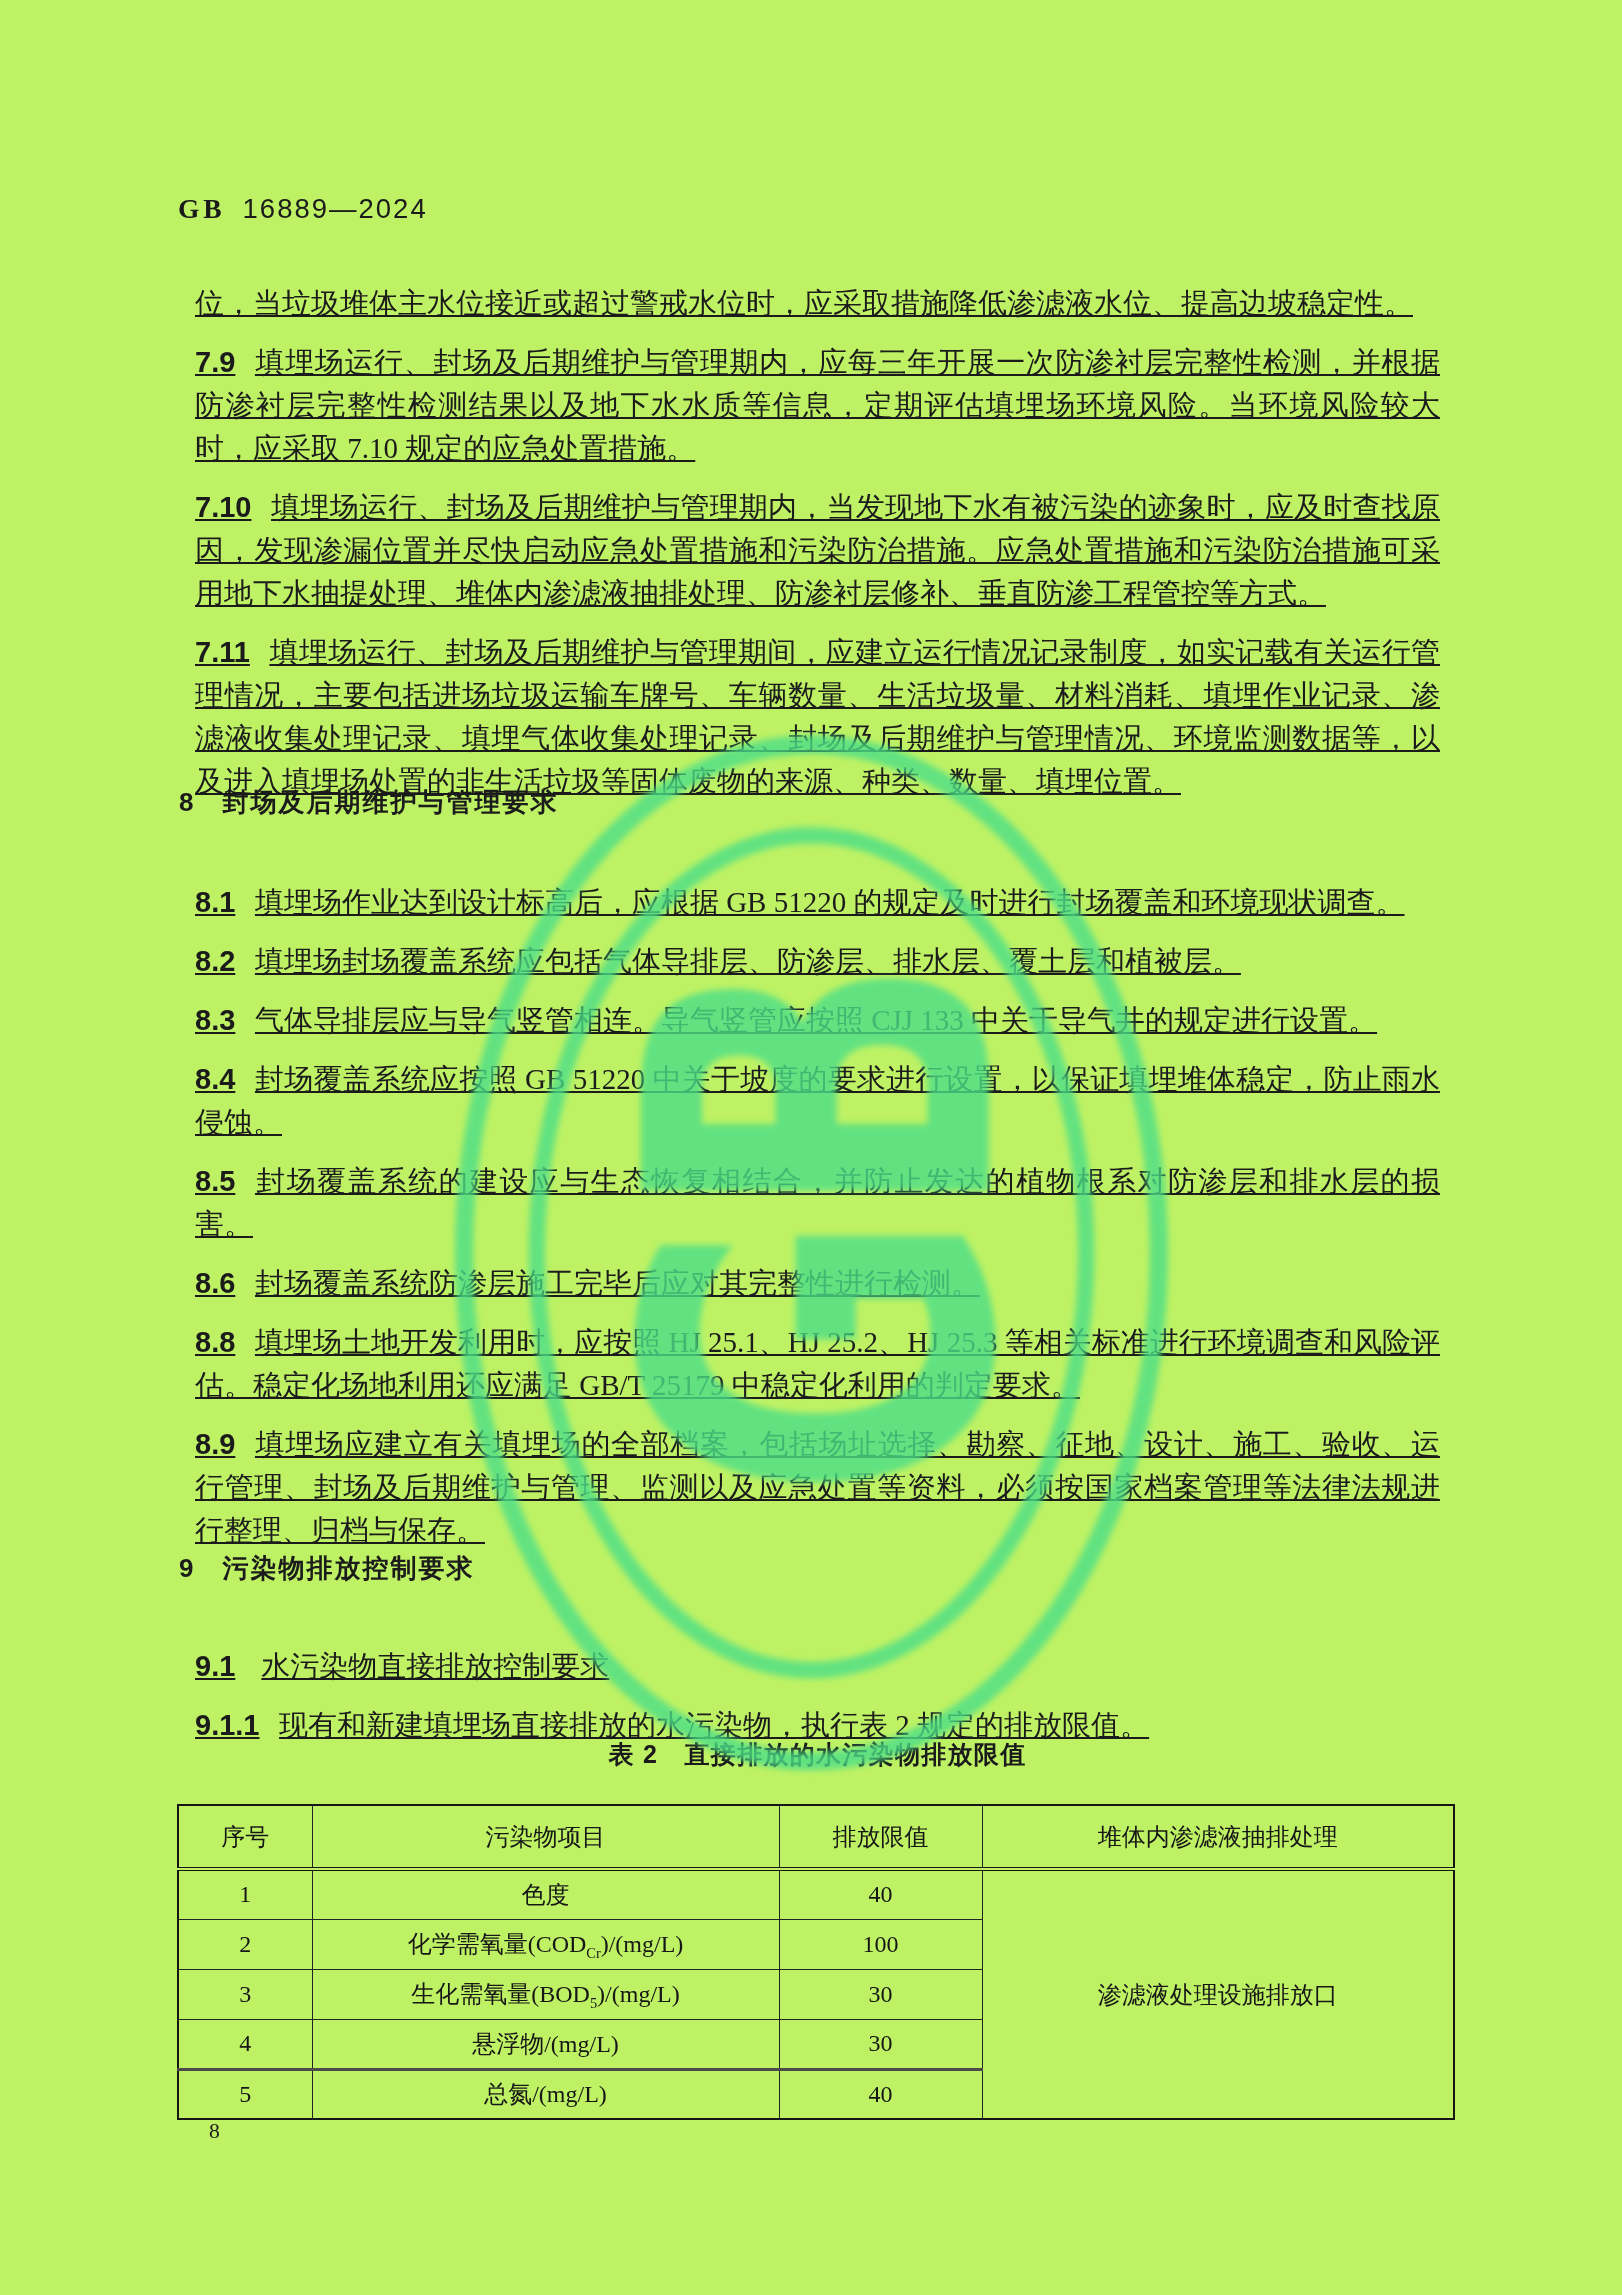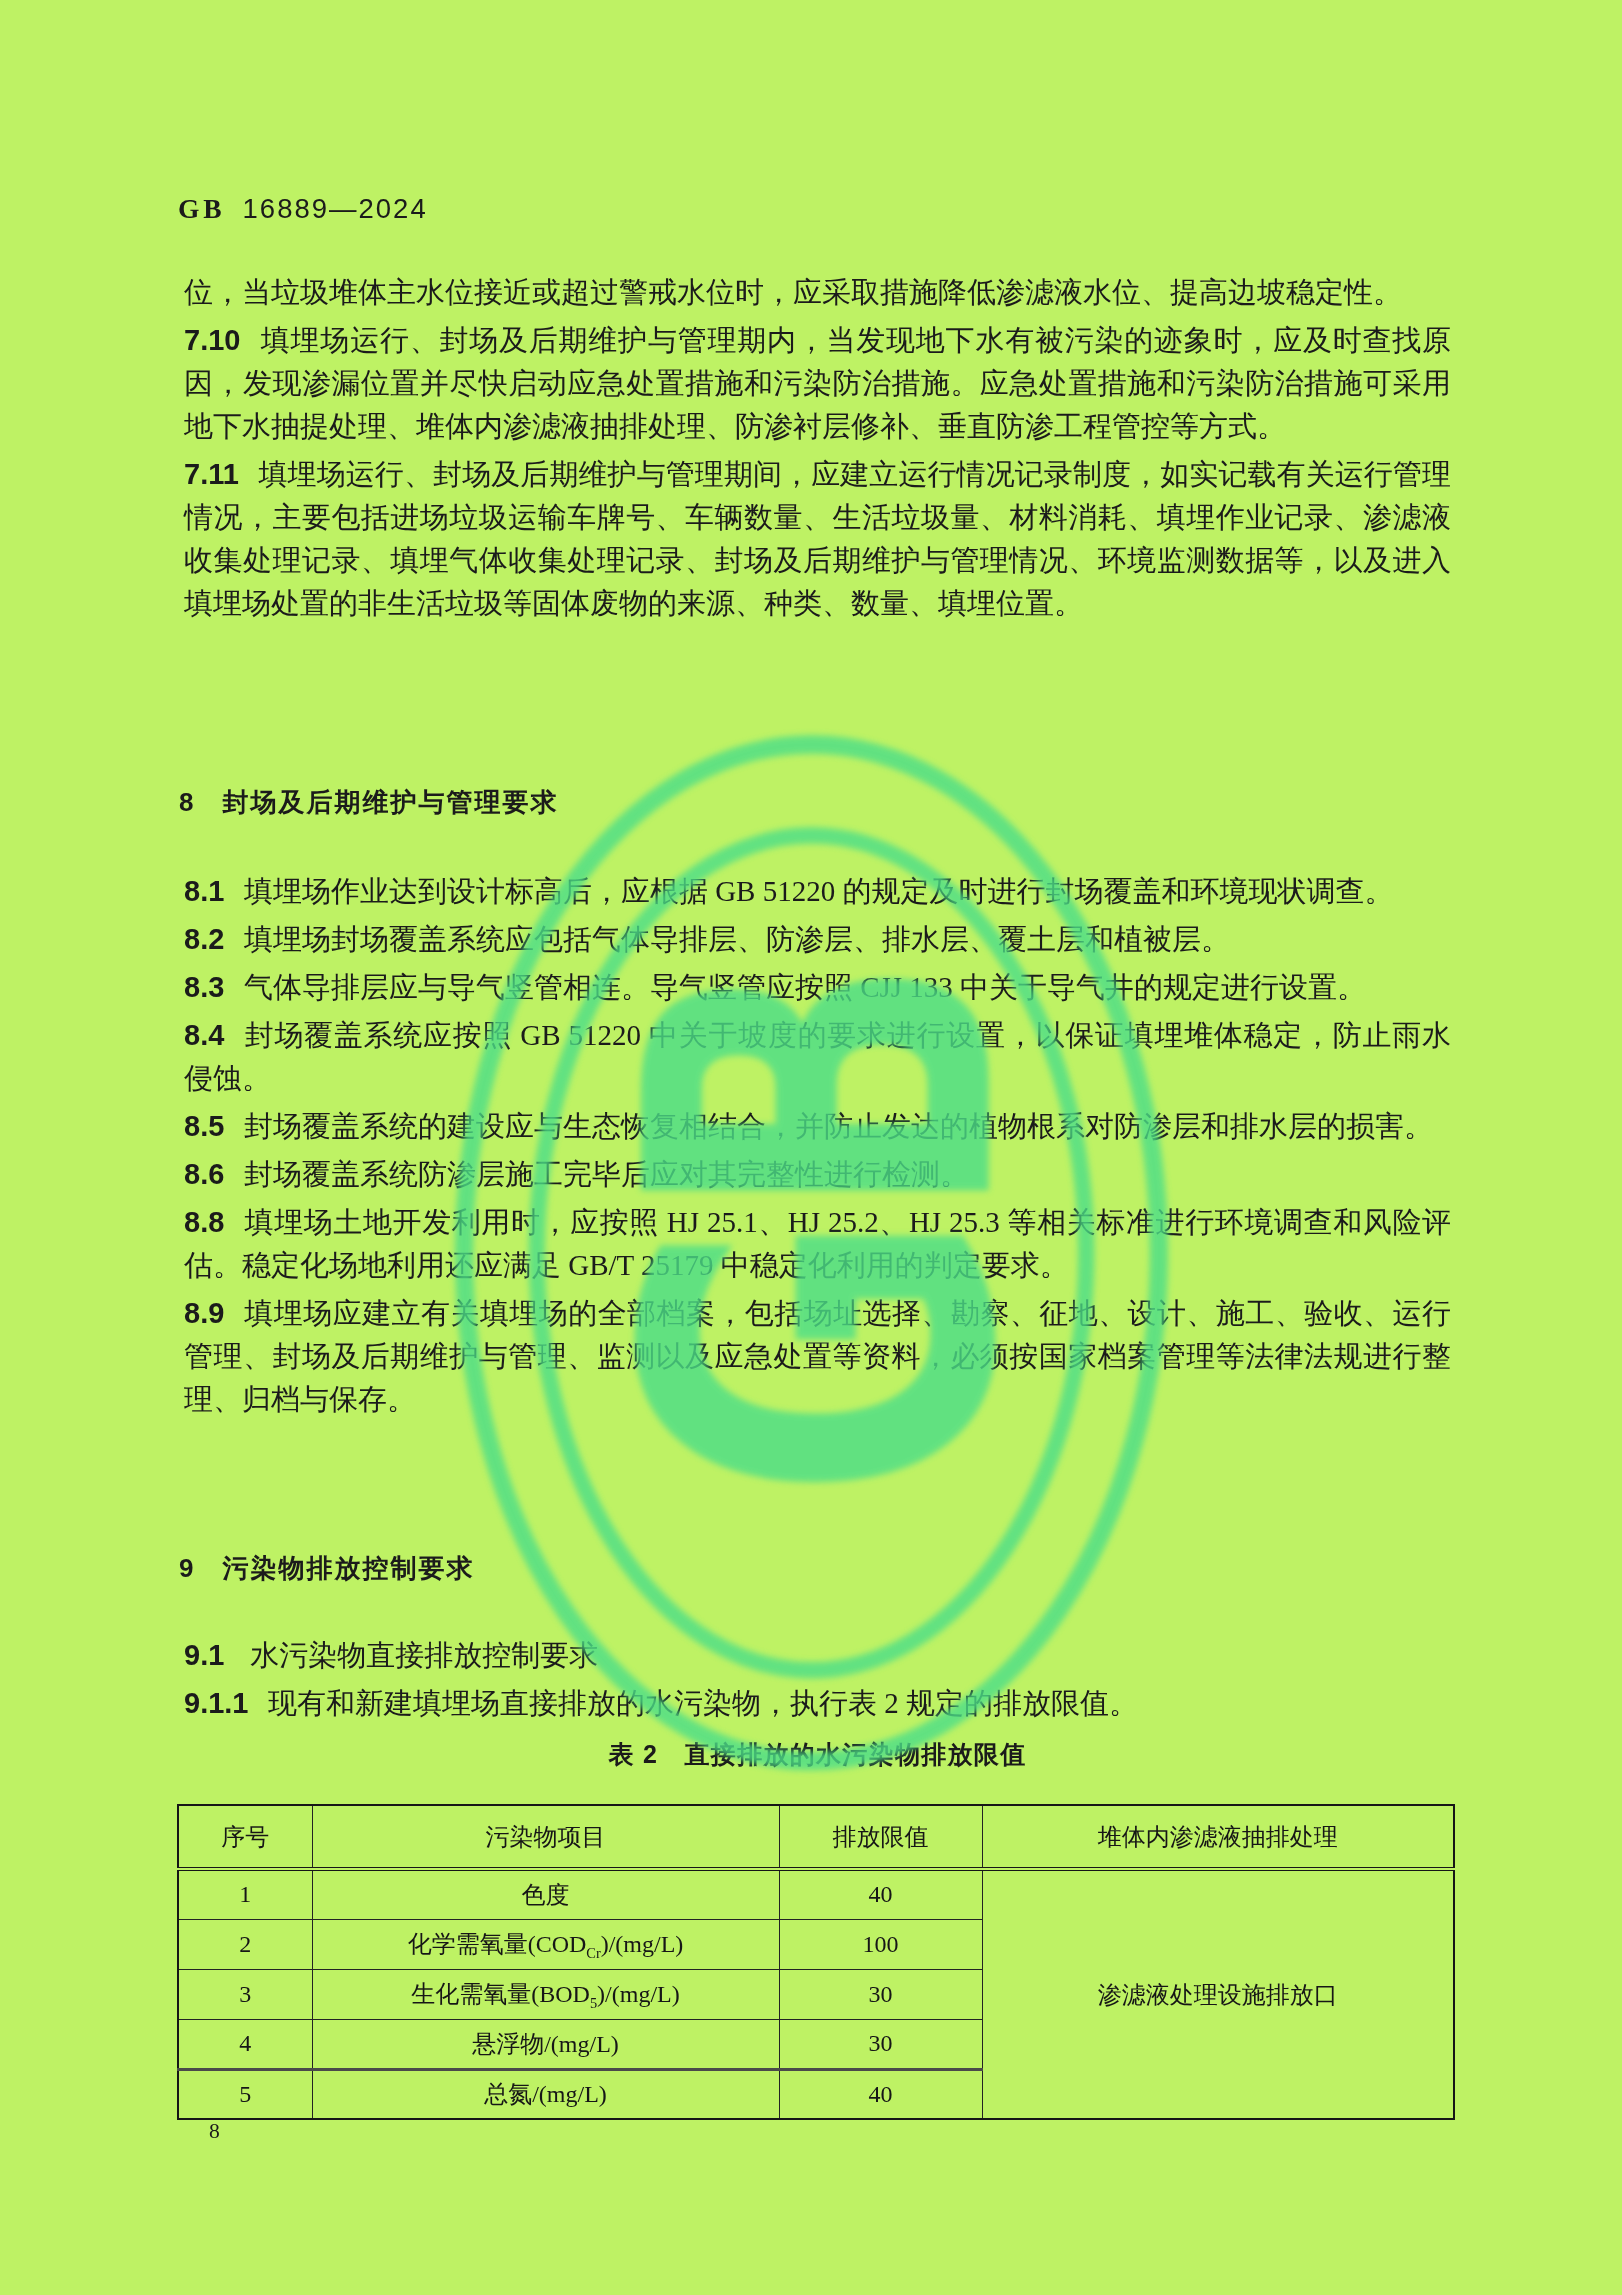--- a/index.html
+++ b/index.html
@@ -7,21 +7,21 @@
         font-family:"Liberation Serif","DejaVu Serif",serif;color:#1b1b1b;}
   
   .std-code{position:absolute;left:178px;top:195px;font-size:27.5px;line-height:27.5px;white-space:nowrap;}
   .std-gb{font-weight:bold;letter-spacing:3.9px;}
   .std-num{font-family:"Liberation Sans","DejaVu Sans",sans-serif;margin-left:17px;letter-spacing:2px;}
   
   .tblock{position:absolute;left:179px;width:1277px;font-size:29px;text-align:justify;text-justify:inter-character;}
   .block-a{top:266px;line-height:43px;}
   .block-b{top:865px;line-height:43px;}
   .block-c{top:1629px;line-height:43px;}
-  .tblock p{margin:5px;padding:0;}
+  .tblock p{margin:16px;padding:0;text-decoration:underline;}
   .cno{font-family:"Liberation Sans","DejaVu Sans",sans-serif;font-weight:bold;margin-right:19.6px;}
   .h-section{position:absolute;left:179px;font-family:"Liberation Sans","DejaVu Sans",sans-serif;
              font-weight:bold;font-size:26px;line-height:26px;letter-spacing:2px;white-space:nowrap;}
   .h8{top:789px;} .h9{top:1555px;}
   .h-section .hnum{margin-right:29px;letter-spacing:0;}
   .subhead .cno{margin-right:26px;}
   
   .tcaption{position:absolute;left:179px;top:1741px;width:1277px;text-align:center;
             font-family:"Liberation Sans","DejaVu Sans",sans-serif;font-weight:bold;
             font-size:25px;line-height:26px;letter-spacing:1.3px;}
@@ -45,20 +45,21 @@
 <body>
 
 <div class="page">
 
   <div class="std-code">
     <span class="std-gb">GB</span><span class="std-num">16889—2024</span>
   </div>
 
   <div class="tblock block-a">
     <p>位，当垃圾堆体主水位接近或超过警戒水位时，应采取措施降低渗滤液水位、提高边坡稳定性。</p>
+    <p><span class="cno">7.9</span><span>填埋场运行、封场及后期维护与管理期内，应每三年开展一次防渗衬层完整性检测，并根据防渗衬层完整性检测结果以及地下水水质等信息，定期评估填埋场环境风险。当环境风险较大时，应采取 7.10 规定的应急处置措施。</span></p>
       <p><span class="cno">7.10</span><span>填埋场运行、封场及后期维护与管理期内，当发现地下水有被污染的迹象时，应及时查找原因，发现渗漏位置并尽快启动应急处置措施和污染防治措施。应急处置措施和污染防治措施可采用地下水抽提处理、堆体内渗滤液抽排处理、防渗衬层修补、垂直防渗工程管控等方式。</span></p>
       <p><span class="cno">7.11</span><span>填埋场运行、封场及后期维护与管理期间，应建立运行情况记录制度，如实记载有关运行管理情况，主要包括进场垃圾运输车牌号、车辆数量、生活垃圾量、材料消耗、填埋作业记录、渗滤液收集处理记录、填埋气体收集处理记录、封场及后期维护与管理情况、环境监测数据等，以及进入填埋场处置的非生活垃圾等固体废物的来源、种类、数量、填埋位置。</span></p>
   </div>
 
   <div class="h-section h8">
     <span class="hnum">8</span><span>封场及后期维护与管理要求</span>
   </div>
 
   <div class="tblock block-b">
     <p><span class="cno">8.1</span><span>填埋场作业达到设计标高后，应根据 GB 51220 的规定及时进行封场覆盖和环境现状调查。</span></p>

